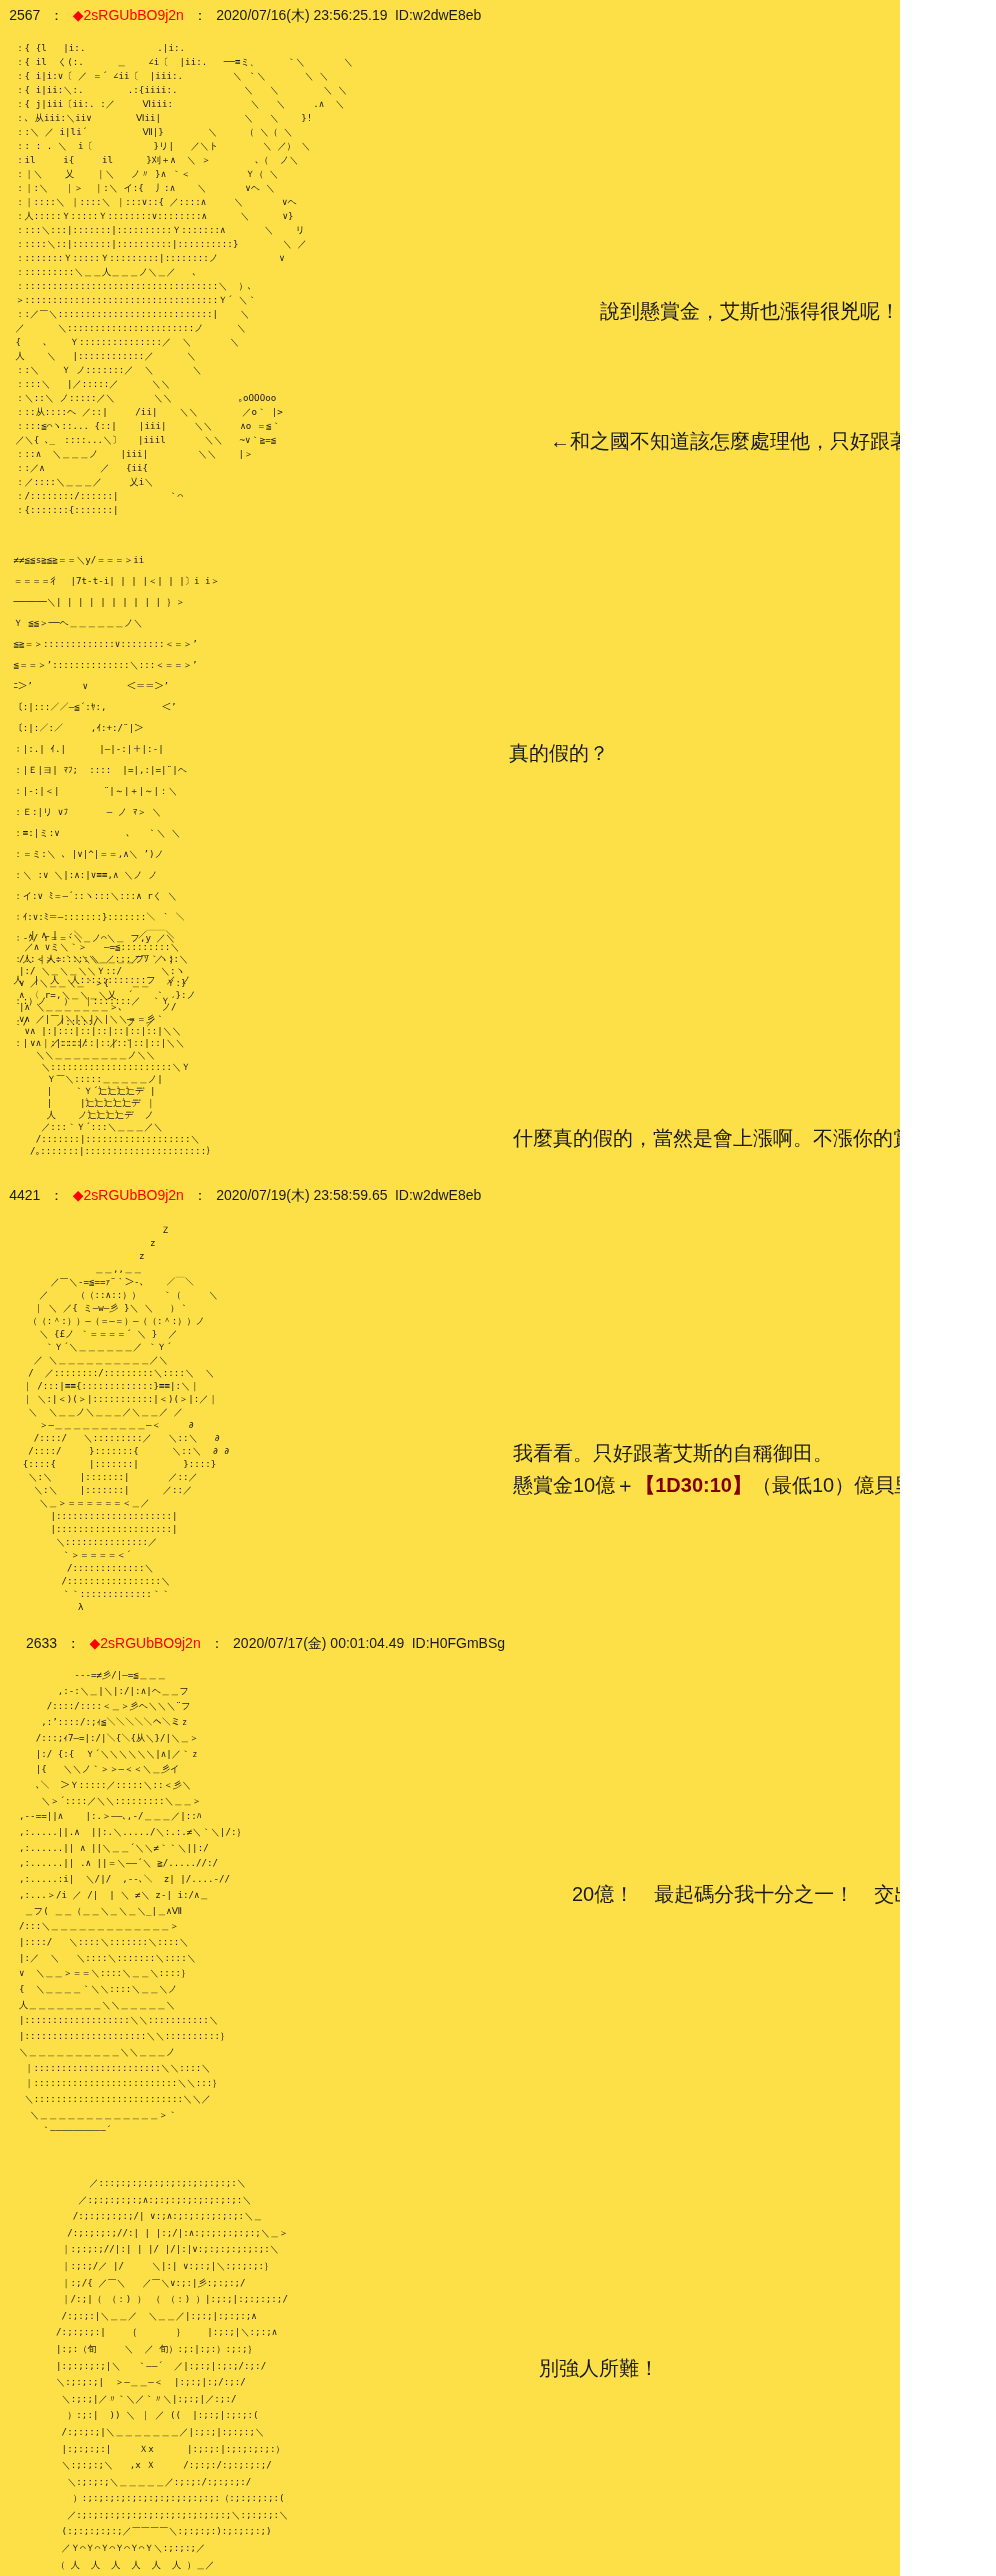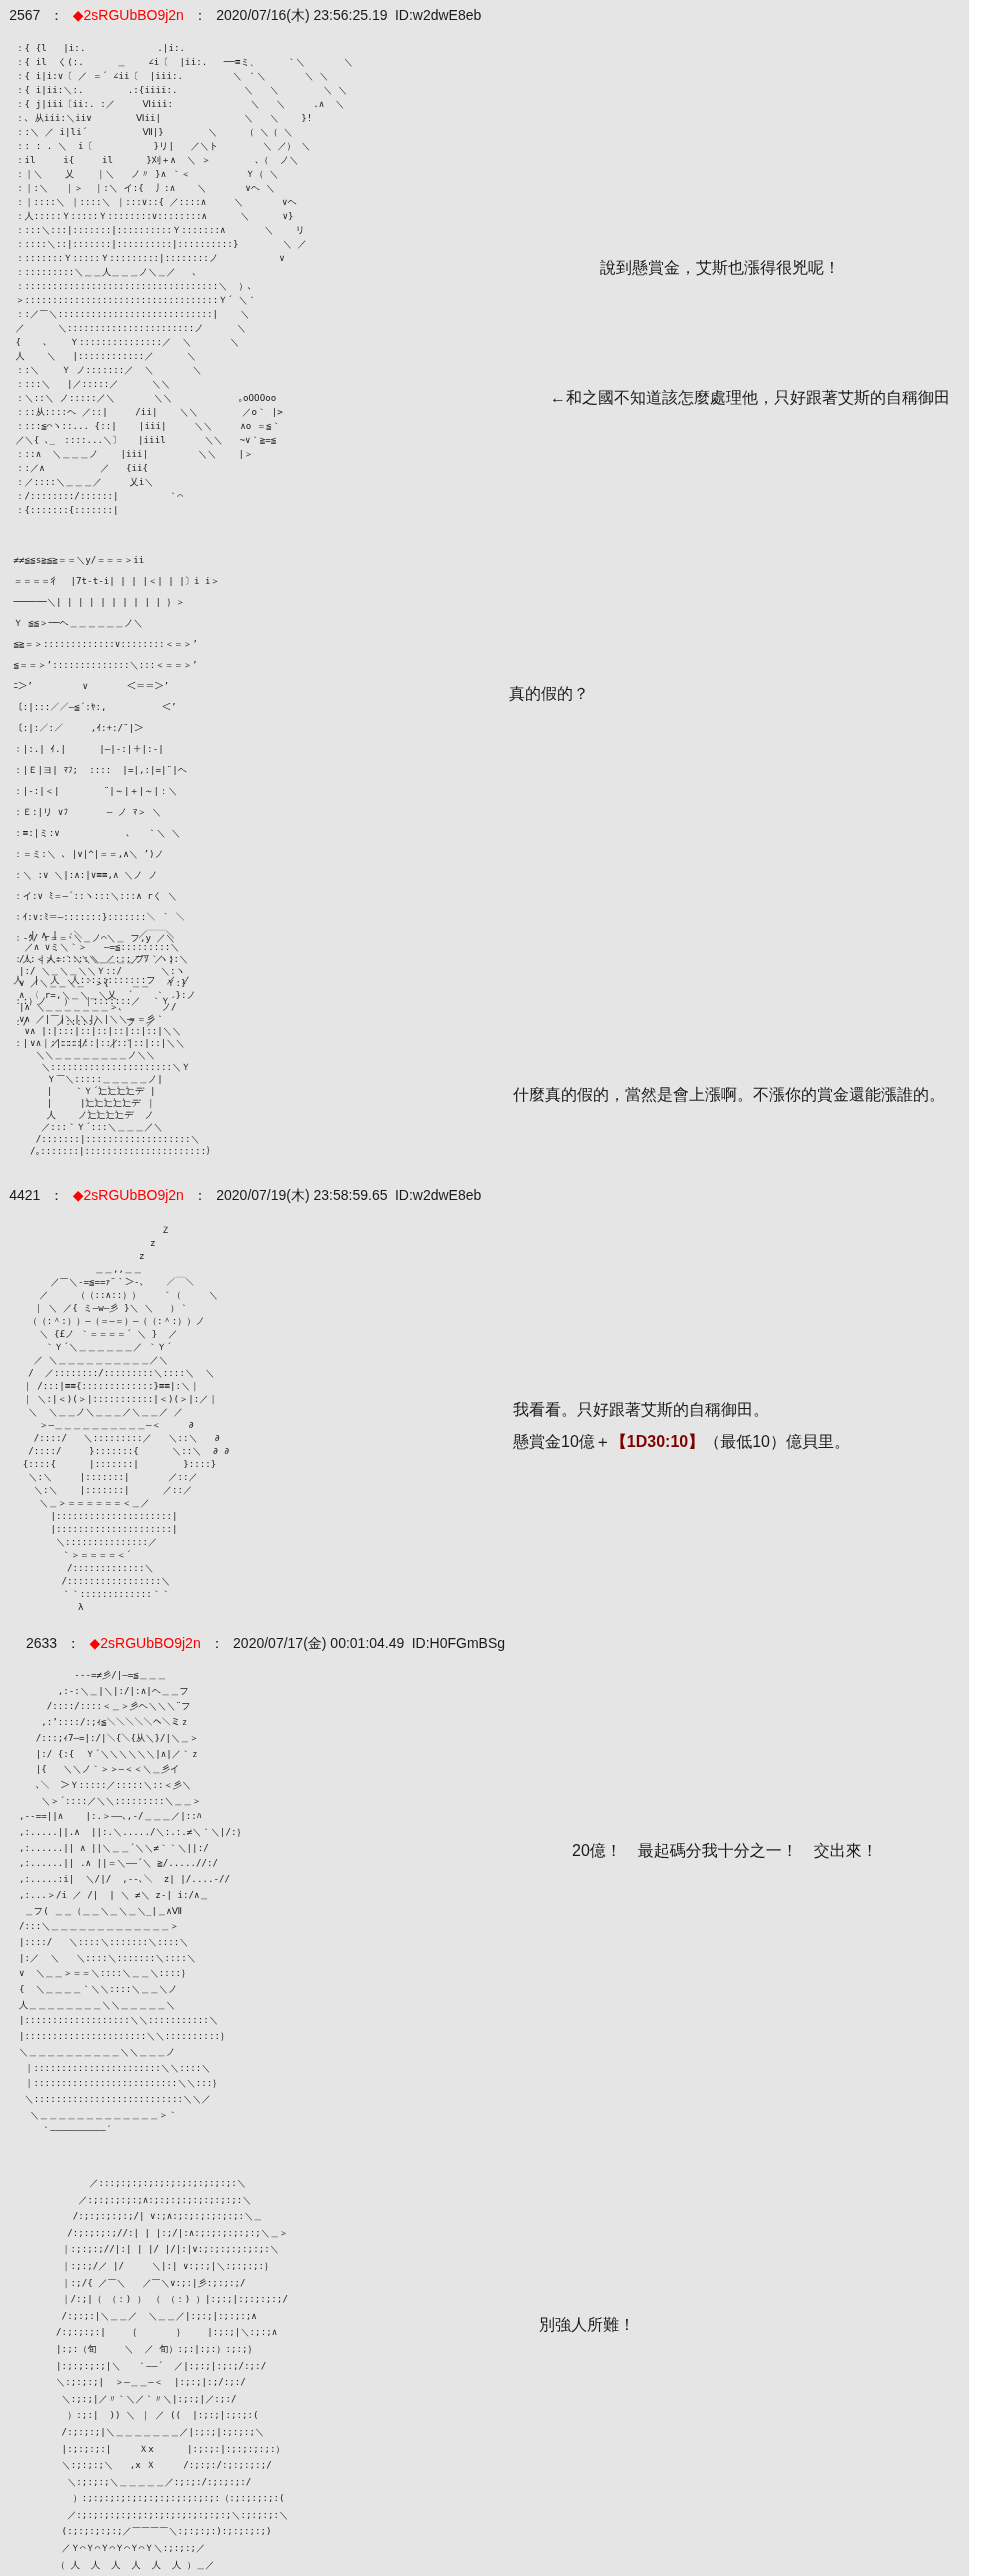--- a/index.html
+++ b/index.html
@@ -1,20 +1,20 @@
 <!DOCTYPE html>
 <html style="font-size:14.8px"><head>
 <meta charset="utf-8">
 <style>
   html,body{margin:0;padding:0;background:#ffffff;}
   .canvas{
     position:relative;
-    width:969px;
+    width:900px;
     height:2576px;
-    background:#e5e5e5;
+    background:#fde047;
     overflow:hidden;
     font-family:"Liberation Sans",sans-serif;
     color:#1a1a1a;
   }
   .hdr{
     position:absolute;
     font-size:14px;
     white-space:nowrap;
     color:#1a1a1a;
   }
@@ -25,23 +25,24 @@
   .aa{
     position:absolute;
     margin:8px;
     font-family:"DejaVu Sans Mono",monospace;
     font-size:9.2px;
     color:#1a1a1a;
     white-space:pre;
   }
   .dlg{
     position:absolute;
-    font-size:16px;
+    font-size:20px;
     white-space:nowrap;
     color:#1a1a1a;
+    margin-top:40px;
   }
   .dice{
     color:#800000;
     font-weight:bold;
     text-align:right;
   }
 </style>
 </head>
 <body>
 
@@ -107,21 +108,21 @@
 ：＼ :∨ ＼|:∧:|∨≡≡,∧ ＼ノ ノ
 ：イ:∨ ﾐ＝—´::ヽ:::＼:::∧ rく ＼
 ：ｲ:∨:ﾐ＝—:::::::}:::::::＼ ｀ ＼
 ：-ｸ/ r＝＝´＼＿ノ⌒＼＿ フ,y ／＼
 ：人 ｜人::::::＼＿＿＿＿フｿ ／ ｝
 人  |  人  人::::::::::::フ  ／ ノ
 ：:）ノ   ）  ｜:::::::／  ｀Ｙ´
 ：/     ノ:::::/     フ  ／
 ：|    ／::::/    ／ ｀</pre>
 
-  <div class="dlg" style="top:684px;left:509px">真的假的？</div>
+  <div class="dlg" style="top:700px;left:509px">真的假的？</div>
 
   <pre class="aa" style="top:921px;left:5.5px;line-height:12px">   | ∧ |  ､＼          ／￣￣＼
   ／∧ ∨ミ＼｀＞   —=≦:::::::::＼
  /::＜＞＝｀＼＼＼ ／:::／￣｀ヽ::＼
  |:/ ＼＿＼＿＼＼Ｙ::/       ＼:ヽ
  ∨ ／＼＿＿＼＿｀＞{    ＿＿   Ｙ:}
  ∧ 〈 r=,＼＿＼＿＼乂  ´    ｀  }:ノ
  |∧ ＼＿＿＿＿＿＿＿＞､       ノ/
  ∨∧ ／|￣|＼|＼|＼|＼＼＝＝彡｀
   ∨∧ |:|:::|::|::|::|::|::|＼＼

